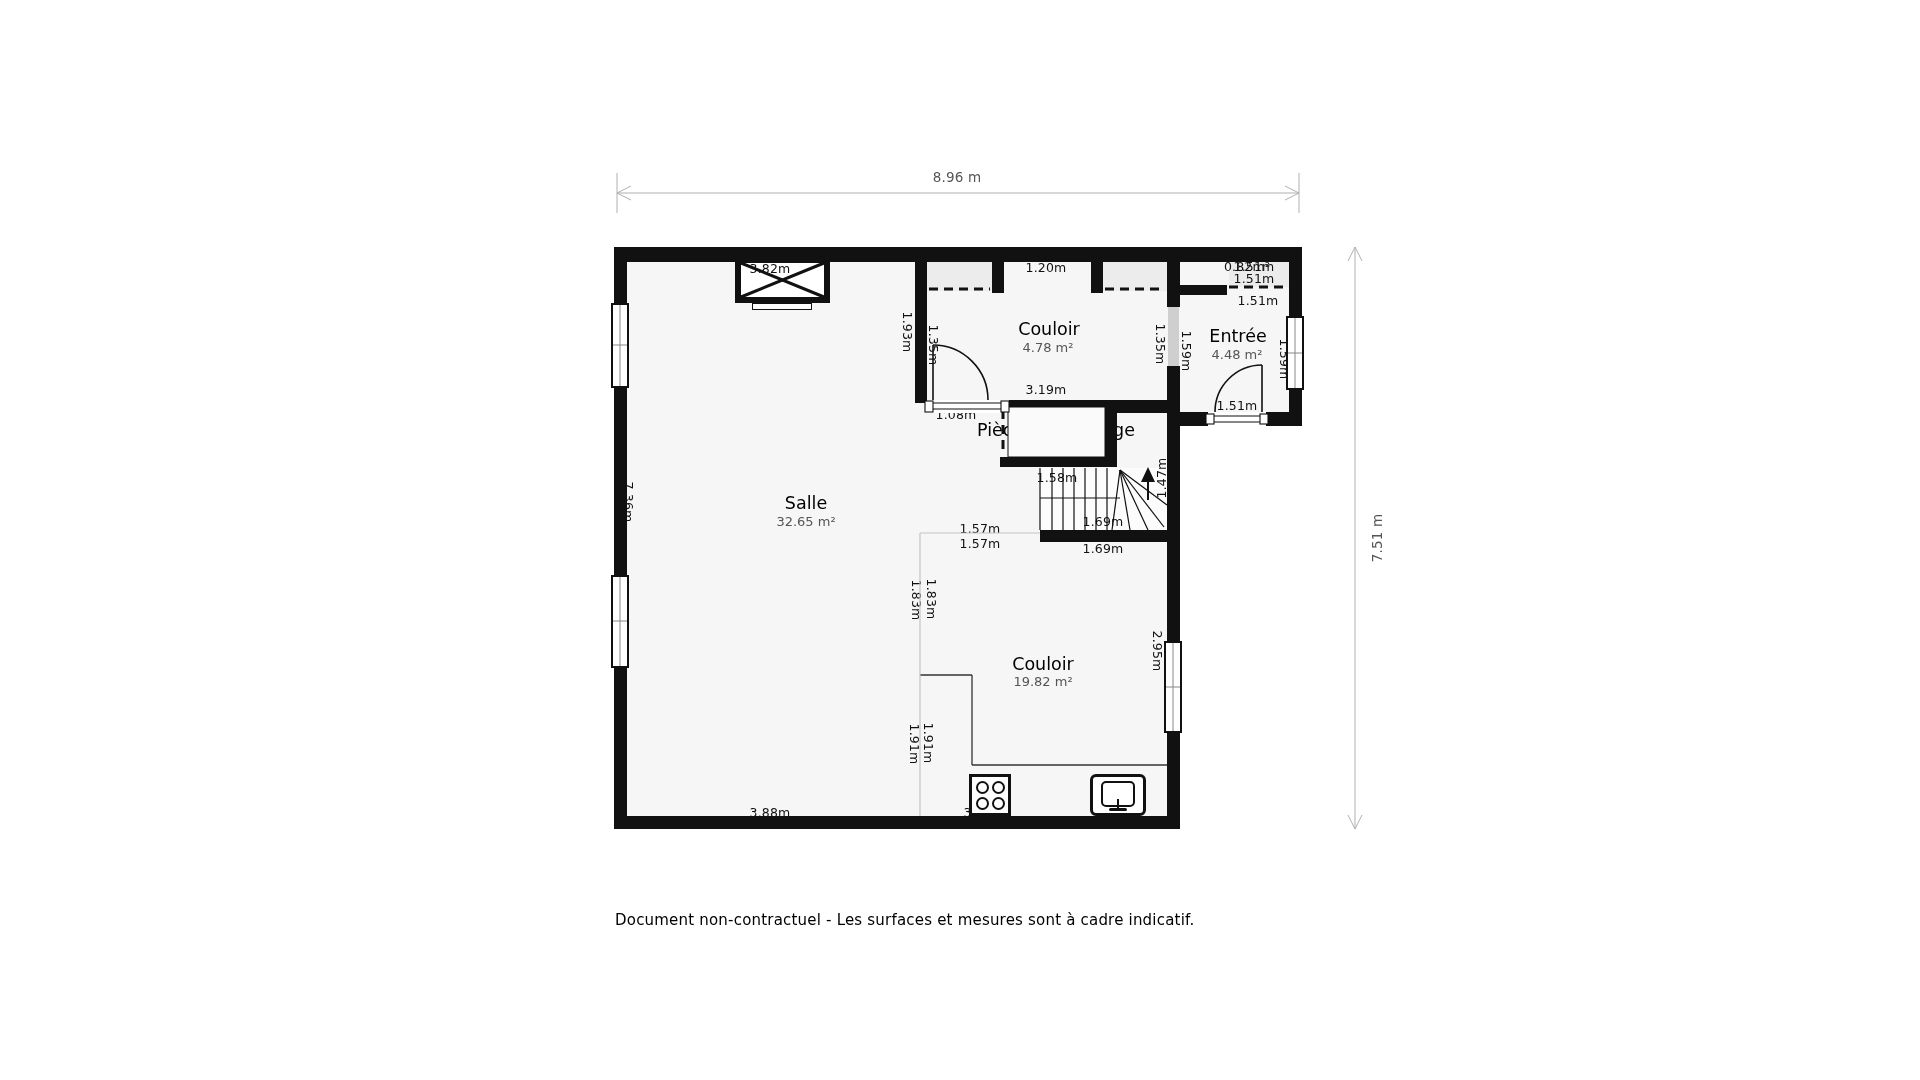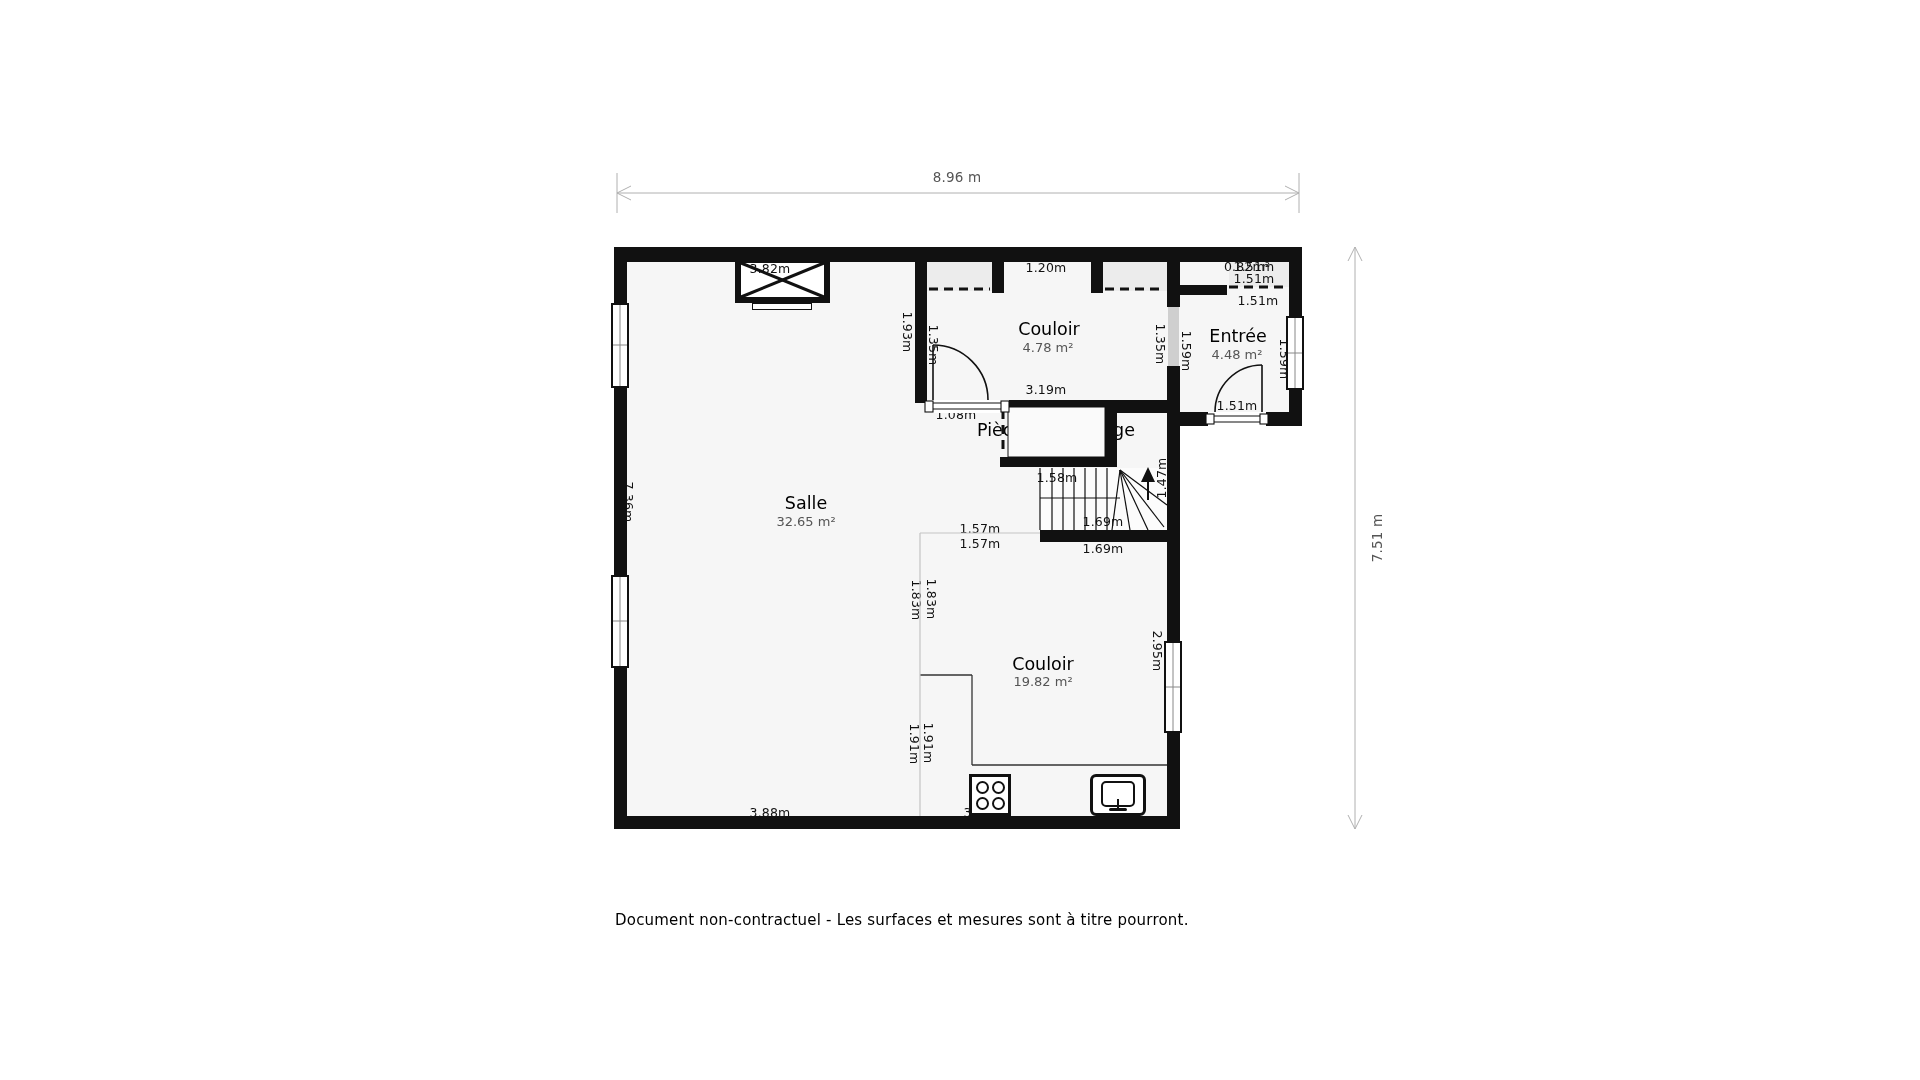--- a/index.html
+++ b/index.html
@@ -236,16 +236,16 @@
   <div class="dim v" style="left:1186px;top:351px;">1.59m</div>
   <div class="dim v" style="left:1284px;top:359px;">1.59m</div>
   <div class="dim vu" style="left:1161px;top:478px;">1.47m</div>
   <div class="dim v" style="left:1157px;top:651px;">2.95m</div>
   <div class="dim v" style="left:916px;top:600px;">1.83m</div>
   <div class="dim v" style="left:931px;top:599px;">1.83m</div>
   <div class="dim v" style="left:914px;top:744px;">1.91m</div>
   <div class="dim v" style="left:928px;top:743px;">1.91m</div>
 
   <div id="disclaimer">
-    <div>Document non-contractuel - Les surfaces et mesures sont à titre pourront.</div>
+    <div>Document non-contractuel - Les surfaces et mesures sont à cadre indicatif.</div>
   </div>
 
 </div>
 
 </body></html>

